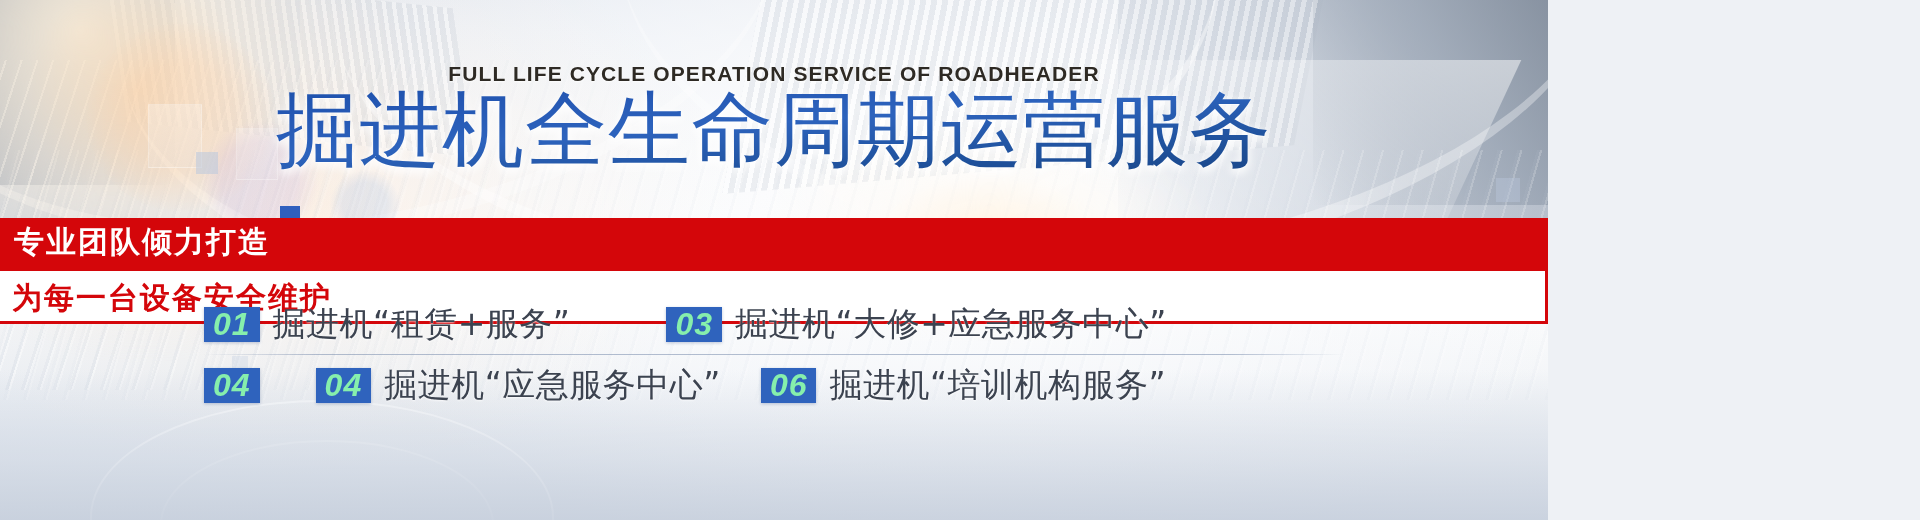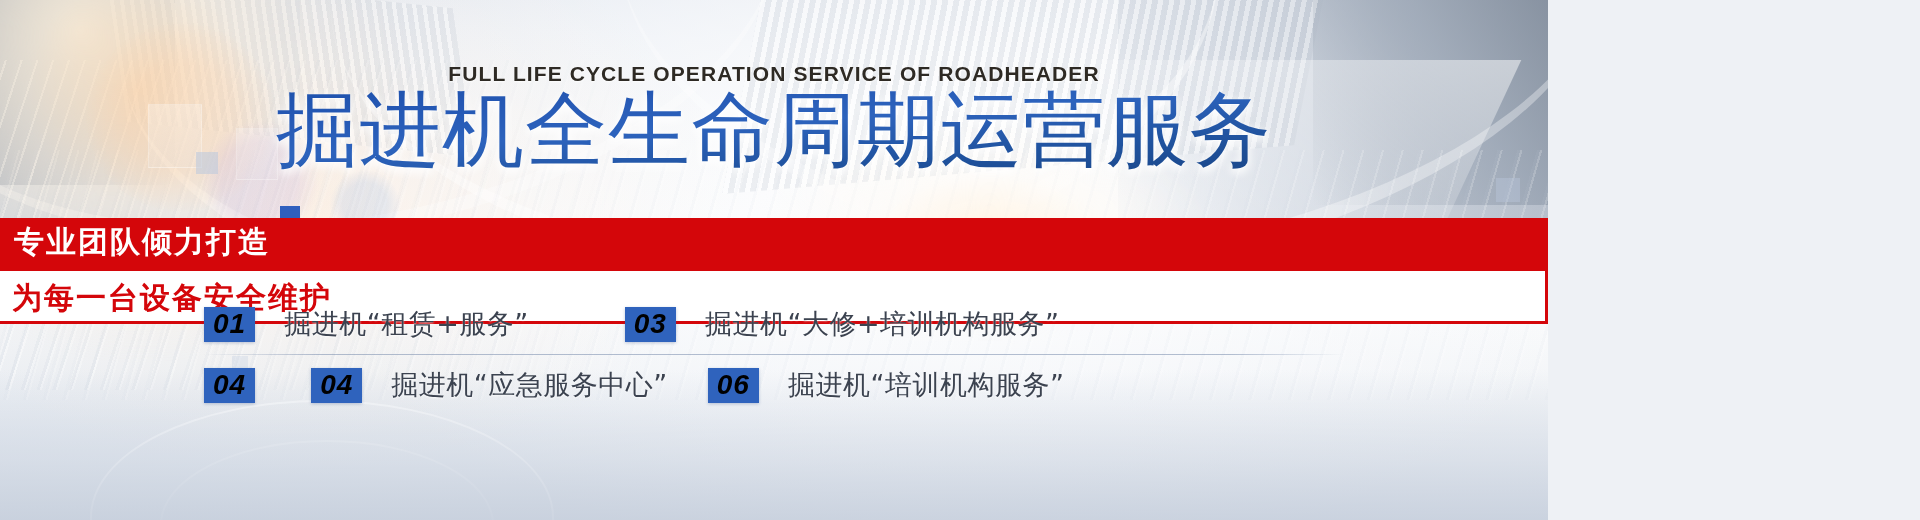--- a/index.html
+++ b/index.html
@@ -197,30 +197,30 @@
     display:flex;align-items:center;height:56px;
   }
   .srow.r1{justify-content:flex-start;}
   .divider{
     height:1px;width:100%;
     background:linear-gradient(90deg, rgba(150,165,190,0) 0%, rgba(130,148,178,0.6) 10%, rgba(130,148,178,0.6) 90%, rgba(150,165,190,0) 100%);
     margin:2px 0 2px 0;
   }
   .sitem{display:flex;align-items:center;white-space:nowrap;}
   .badge{
-    background:#2f63bd;color:#000000;
-    font-size:28px;font-weight:700;font-style:italic;
+    background:#2f63bd;color:#86efac;
+    font-size:32px;font-weight:700;font-style:italic;
     letter-spacing:1px;
     padding:3px 9px 4px 9px;line-height:28px;
     font-family:"Liberation Sans","DejaVu Sans",sans-serif;
     box-shadow:0 1px 3px rgba(40,70,130,0.28);
   }
   .slabel{
-    margin-left:29px;
-    font-size:27px;font-weight:500;color:#3c4350;
+    margin-left:13px;
+    font-size:33px;font-weight:500;color:#3c4350;
     letter-spacing:.5px;
     font-family:"DejaVu Sans","Liberation Sans",sans-serif;
     text-shadow:0 1px 2px rgba(255,255,255,0.8);
   }
   .gap1{width:56px;}
   .gap2{width:40px;}
 </style>
 </head>
 <body>
 
@@ -286,21 +286,21 @@
 
       <div class="srow r1">
         <div class="sitem">
           <span class="badge">01</span>
           <span class="slabel">掘进机“租赁+服务”</span>
         </div>
         <div class="gap1"></div>
         <div class="gap2"></div>
         <div class="sitem">
           <span class="badge">03</span>
-          <span class="slabel">掘进机“大修+培训机构服务”</span>
+          <span class="slabel">掘进机“大修+应急服务中心”</span>
         </div>
       </div>
 
       <div class="divider"></div>
 
       <div class="srow r1">
         <div class="sitem">
           <span class="badge">04</span>
         </div>
         <div class="gap1"></div>

